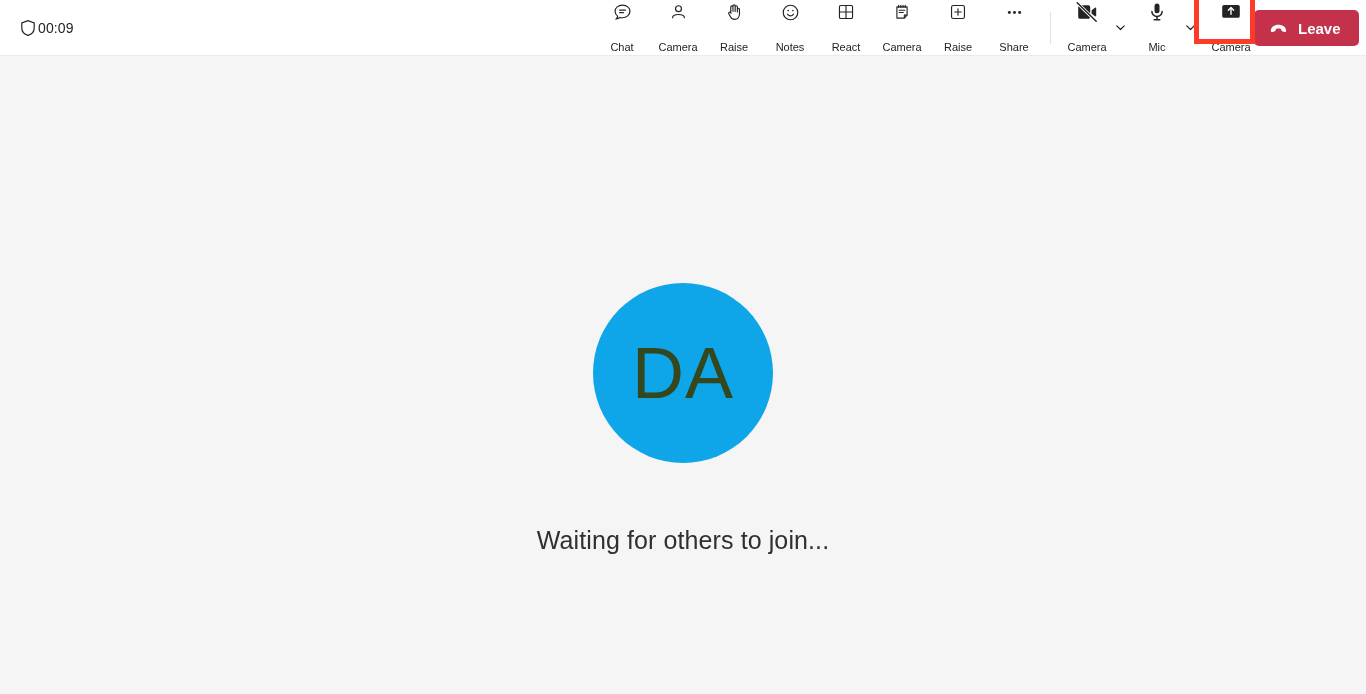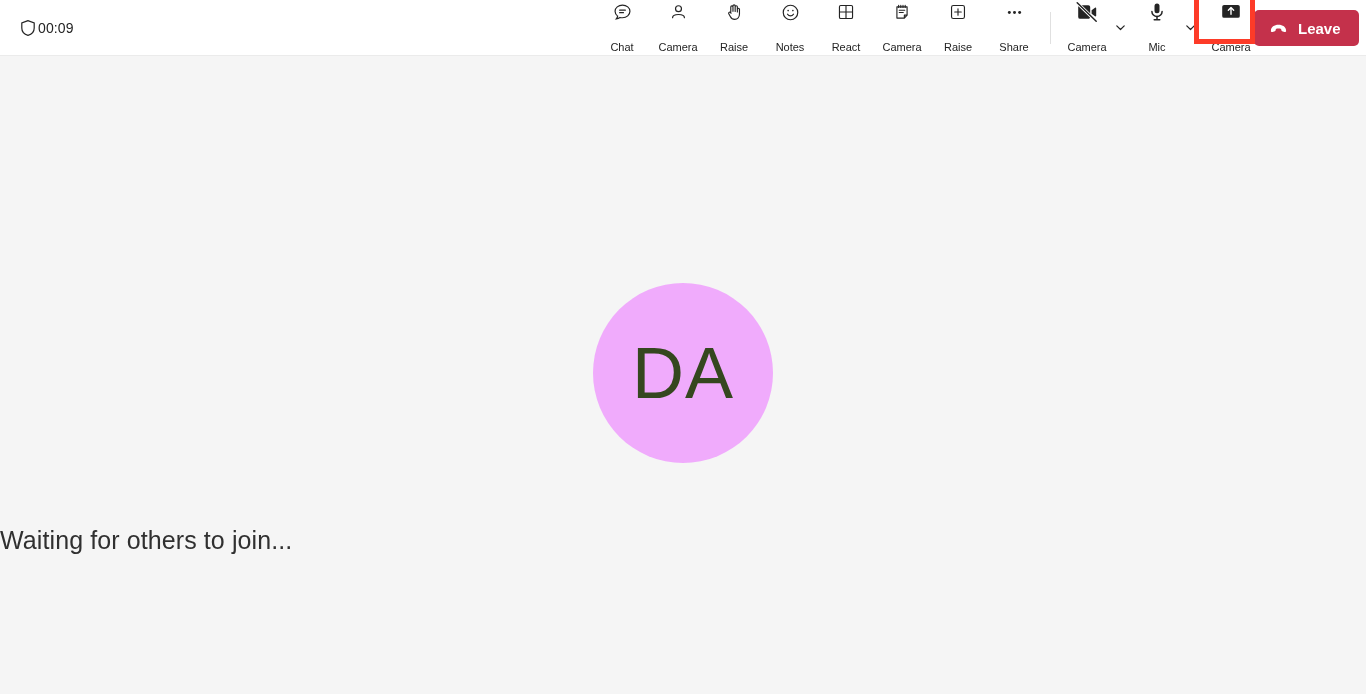--- a/index.html
+++ b/index.html
@@ -156,38 +156,39 @@
     background: #f5f5f5;
   }
 
   .avatar {
     position: absolute;
     left: 593px;
     top: 227px;
     width: 180px;
     height: 180px;
     border-radius: 50%;
-    background: #f0abfc;
+    background: #0ea5e9;
     display: flex;
     align-items: center;
     justify-content: center;
   }
   .avatar-initials {
     font-size: 72px;
     font-weight: 400;
     color: #35471f;
     letter-spacing: 1px;
     line-height: 1;
   }
 
   .waiting-text {
     position: absolute;
     top: 470px;
     left: 0;
     width: 1366px;
+    text-align: center;
     font-size: 25px;
     font-weight: 400;
     color: #303030;
     letter-spacing: 0.1px;
   }
 </style>
 </head>
 <body>
 
 <div class="topbar">

